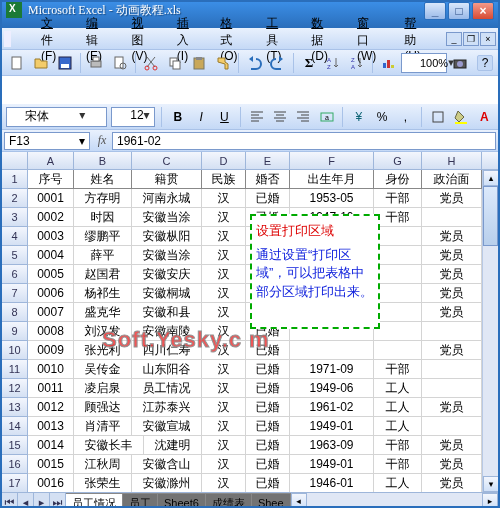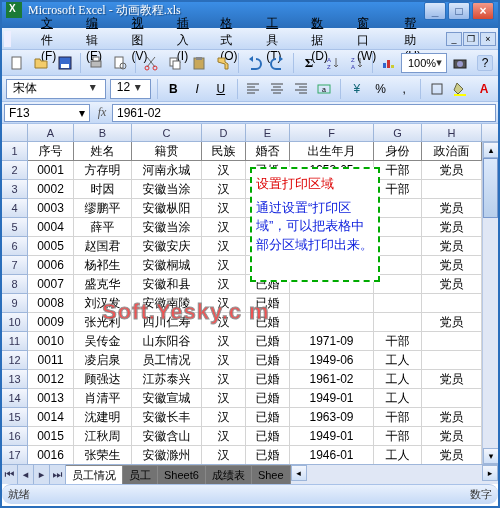--- a/index.html
+++ b/index.html
@@ -49,42 +49,43 @@
     width:22px; height:22px; display:flex; align-items:center; justify-content:center;
     cursor:pointer; border-radius:2px;
   }
   .tbtn svg { width:16px; height:16px;}
   .sep { width:1px; height:20px; background:#a9c2e8; margin:0 2px;}
   .zoom-box { width:46px; height:18px; background:#fff; border:1px solid #7a99cc; font:11px Arial; display:flex; align-items:center; padding:0 2px;}
   .fmtbar {
     height:26px; background:linear-gradient(#e9f1fd,#c5d9f6);
     display:flex; align-items:center; padding:2px 4px; gap:4px;
     border-bottom:1px solid #a9c2e8;
-  }
-  .combo { height:20px; background:#fff; border:1px solid #7a99cc; display:flex; padding:0 6px; cursor:pointer;}
+    margin-top:28px;
+  }
+  .combo { height:20px; background:#fff; border:1px solid #7a99cc; display:flex; padding:0 18px; cursor:pointer;}
   .combo .dd {width:12px;text-align:center;color:#333;}
   .fxbar {
     height:22px; background:linear-gradient(#e9f1fd,#c5d9f6);
     display:flex; align-items:center; border-bottom:1px solid #a9c2e8;
   }
   .namebox { width:86px; height:18px; background:#fff; border:1px solid #7a99cc; margin:0 2px; padding:0 4px; display:flex; align-items:center;}
   .fx-label { width:20px; text-align:center; font:italic 12px "Times New Roman"; color:#555;}
   .fx-input { flex:1; height:18px; background:#fff; border:1px solid #7a99cc; margin-right:2px; padding:0 4px; display:flex; align-items:center;}
   .grid-area { position:relative; height:340px; background:#fff; overflow:hidden;}
   .col-headers { display:flex; height:18px; background:linear-gradient(#f3f6fd,#d4e0f3); border-bottom:1px solid #9eb6da;}
   .corner { width:26px; border-right:1px solid #9eb6da; background:linear-gradient(#f3f6fd,#d4e0f3);}
   .ch { text-align:center; border-right:1px solid #9eb6da; font:11px Arial; color:#335; line-height:18px; cursor:pointer;}
   .rows { position:absolute; top:18px; left:0; right:0; bottom:0; overflow:hidden;}
   .row { display:flex; height:19px;}
   .rh { width:26px; background:linear-gradient(#f3f6fd,#d4e0f3); border-right:1px solid #9eb6da; border-bottom:1px solid #9eb6da; text-align:center; font:11px Arial; color:#335; line-height:18px; cursor:pointer;}
   .cell { border-right:1px solid #d4d4d4; border-bottom:1px solid #d4d4d4; padding:1px 2px; line-height:17px; text-align:center; white-space:nowrap; overflow:hidden;}
   .row.hd .cell { border-right:1px solid #888; border-bottom:1px solid #888; font-weight:normal;}
   .cA{width:46px;} .cB{width:58px;} .cC{width:70px;} .cD{width:44px;} .cE{width:44px;} .cF{width:84px;} .cG{width:48px;} .cH{width:60px;}
   .callout {
-    position:absolute; top:43px; left:248px; width:130px; height:115px;
+    position:absolute; top:62px; left:248px; width:130px; height:115px;
     border:2px dashed #0a0; background:#fff;
     padding:6px 4px; font-size:13px; line-height:1.4;
     z-index:5;
   }
   .callout .c-title { color:#d00; font-size:13px; margin-bottom:6px;}
   .callout .c-body { color:#12d; }
   .watermark {
     position:absolute; left:100px; top:175px; z-index:6;
     font:bold 22px Arial; color:#ef4444;
     -webkit-text-stroke:1px #888; letter-spacing:1px;
@@ -485,22 +486,22 @@
         <div class="cell cC">安徽宣城</div>
         <div class="cell cD">汉</div>
         <div class="cell cE">已婚</div>
         <div class="cell cF">1949-01</div>
         <div class="cell cG">工人</div>
         <div class="cell cH"></div>
       </div>
       <div class="row">
         <div class="rh">15</div>
         <div class="cell cA">0014</div>
+        <div class="cell cC">安徽长丰</div>
         <div class="cell cB">沈建明</div>
-        <div class="cell cC">安徽长丰</div>
         <div class="cell cD">汉</div>
         <div class="cell cE">已婚</div>
         <div class="cell cF">1963-09</div>
         <div class="cell cG">干部</div>
         <div class="cell cH">党员</div>
       </div>
       <div class="row">
         <div class="rh">16</div>
         <div class="cell cA">0015</div>
         <div class="cell cB">江秋周</div>

